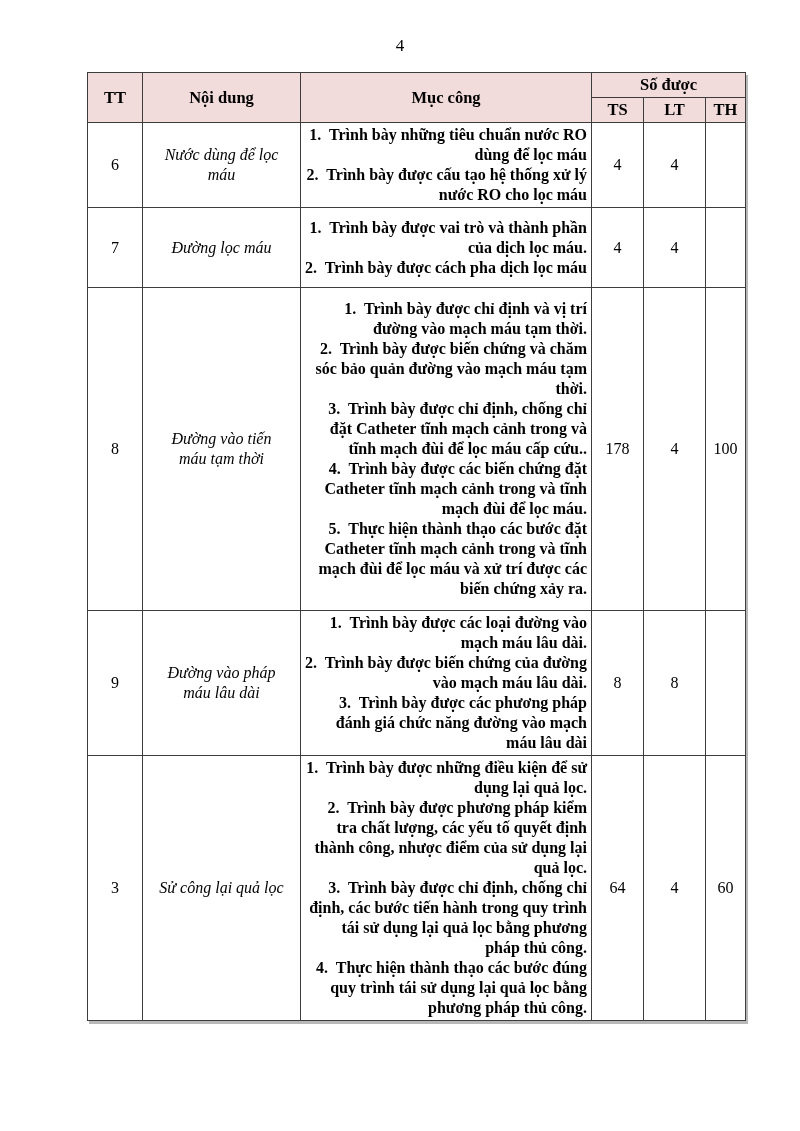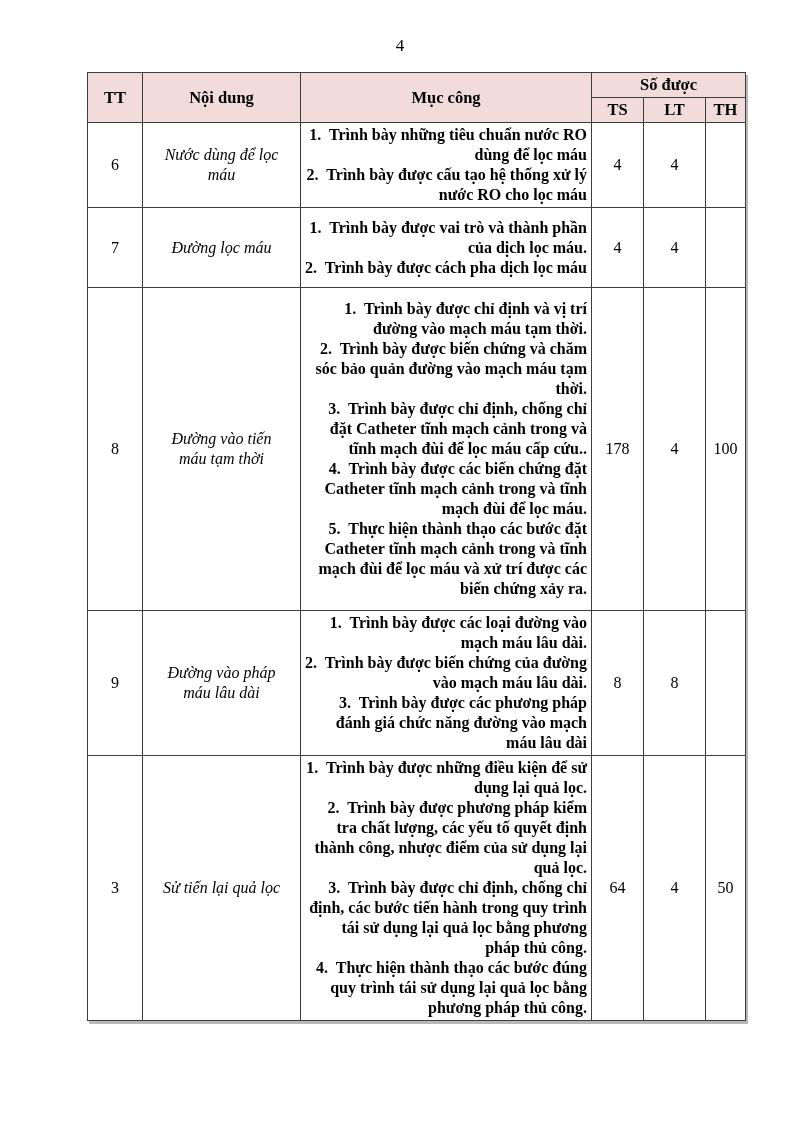--- a/index.html
+++ b/index.html
@@ -131,26 +131,26 @@
             <div class="objective-item">1.&nbsp; Trình bày được các loại đường vào mạch máu lâu dài.</div>
             <div class="objective-item">2.&nbsp; Trình bày được biến chứng của đường vào mạch máu lâu dài.</div>
             <div class="objective-item">3.&nbsp; Trình bày được các phương pháp đánh giá chức năng đường vào mạch máu lâu dài</div>
           </td>
           <td class="cell-ts">8</td>
           <td class="cell-lt">8</td>
           <td class="cell-th"></td>
         </tr>
         <tr>
           <td class="cell-tt">3</td>
-          <td class="cell-noidung">Sử tiến lại quả lọc</td>
+          <td class="cell-noidung">Sử công lại quả lọc</td>
           <td class="cell-muctieu">
             <div class="objective-item">1.&nbsp; Trình bày được những điều kiện để sử dụng lại quả lọc.</div>
             <div class="objective-item">2.&nbsp; Trình bày được phương pháp kiểm tra chất lượng, các yếu tố quyết định thành công, nhược điểm của sử dụng lại quả lọc.</div>
             <div class="objective-item">3.&nbsp; Trình bày được chỉ định, chống chỉ định, các bước tiến hành trong quy trình tái sử dụng lại quả lọc bằng phương pháp thủ công.</div>
             <div class="objective-item">4.&nbsp; Thực hiện thành thạo các bước đúng quy trình tái sử dụng lại quả lọc bằng phương pháp thủ công.</div>
           </td>
           <td class="cell-ts">64</td>
           <td class="cell-lt">4</td>
-          <td class="cell-th">50</td>
+          <td class="cell-th">60</td>
         </tr>
       </tbody>
   </table>
 </div>
 
 </body></html>

